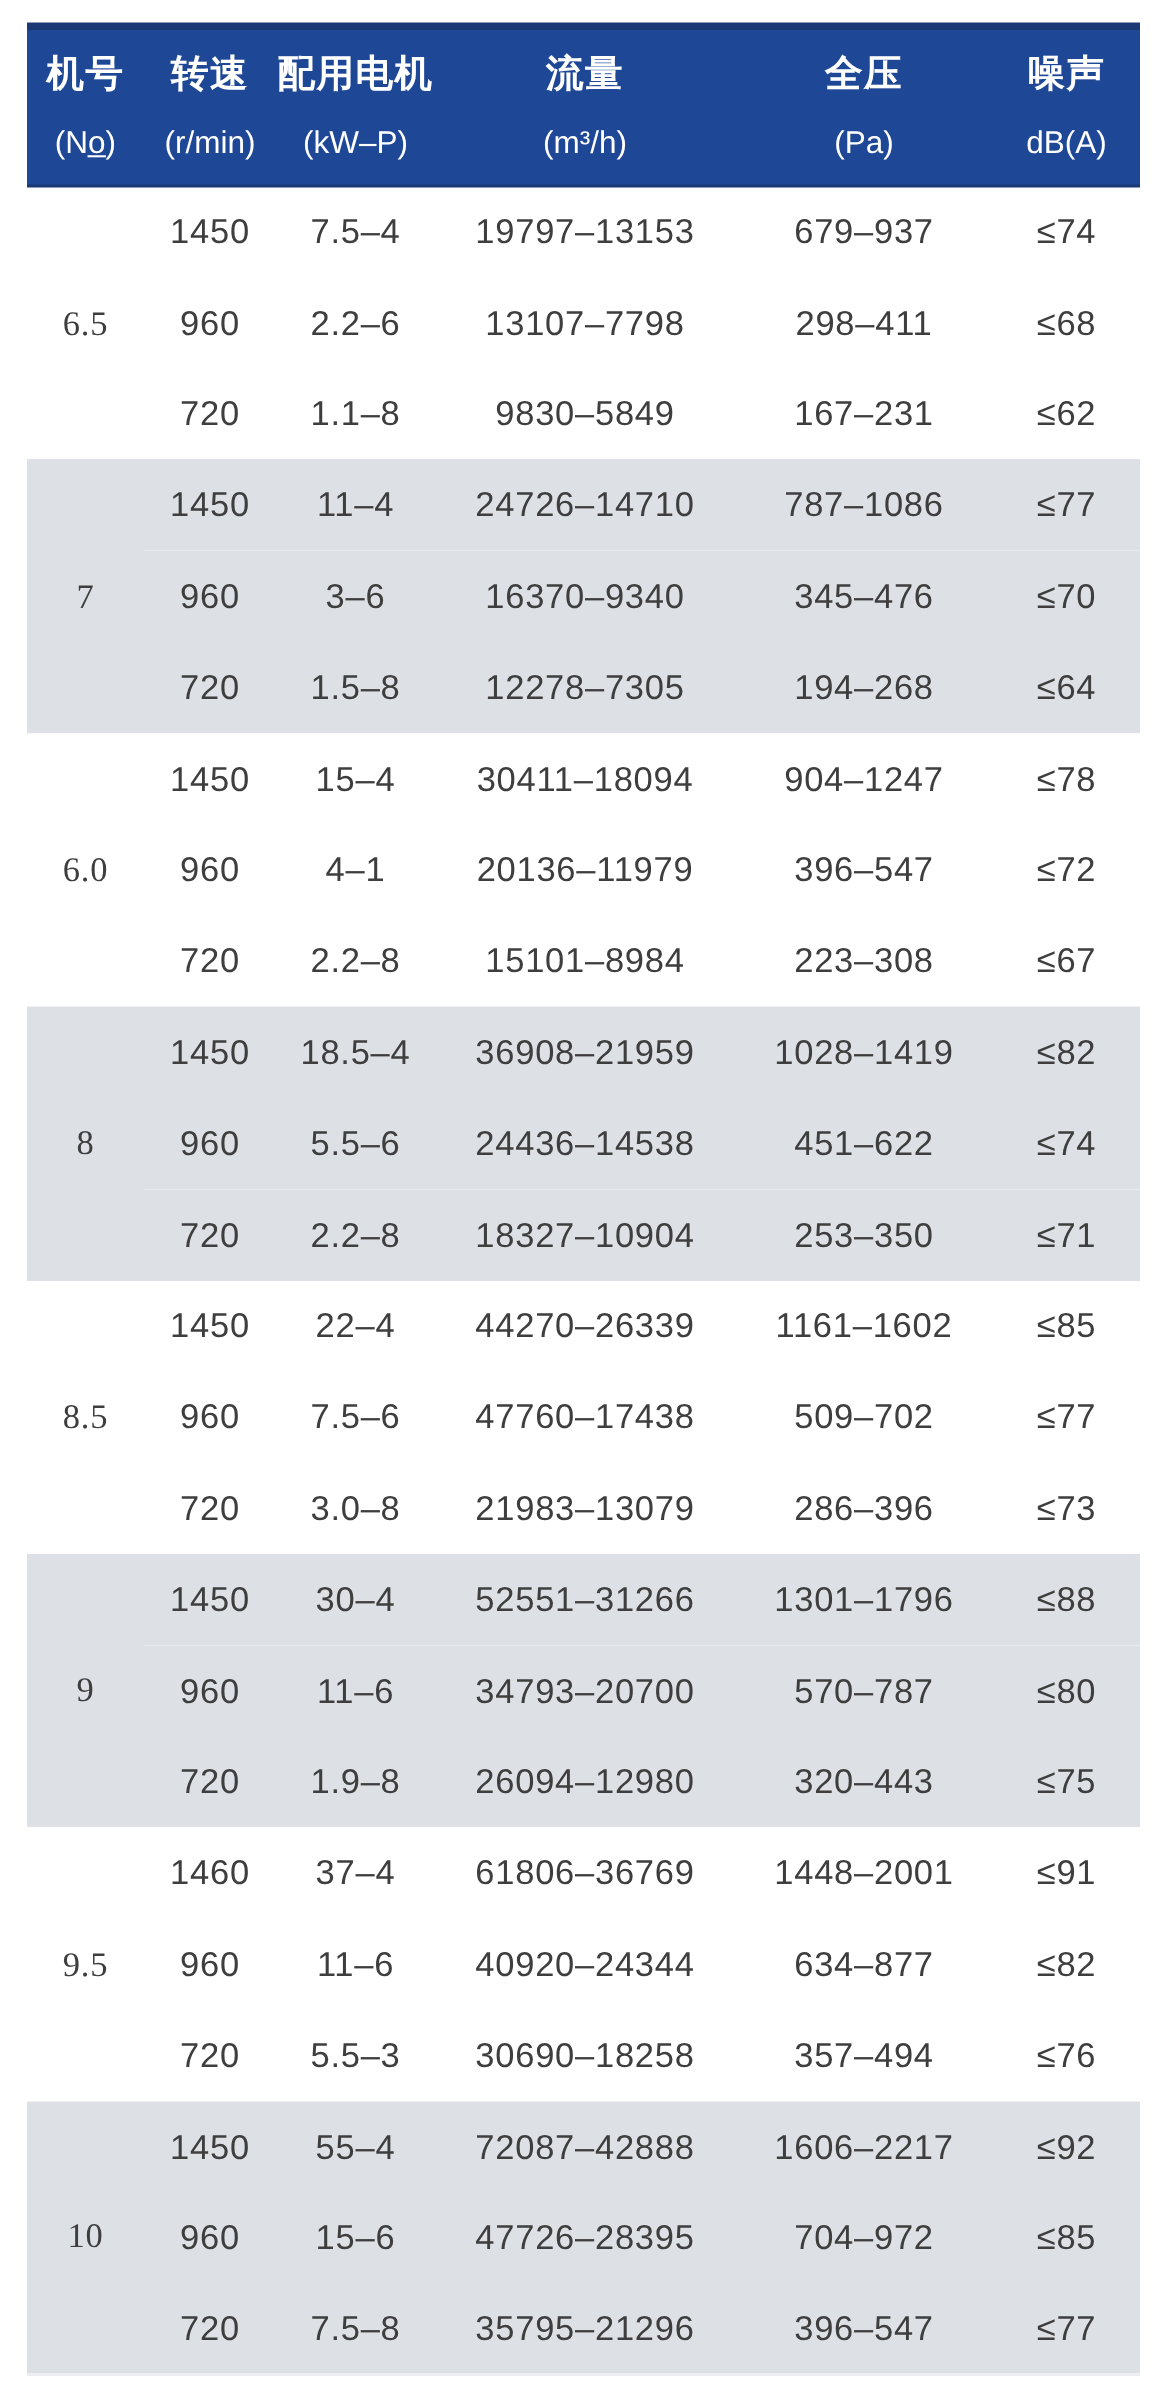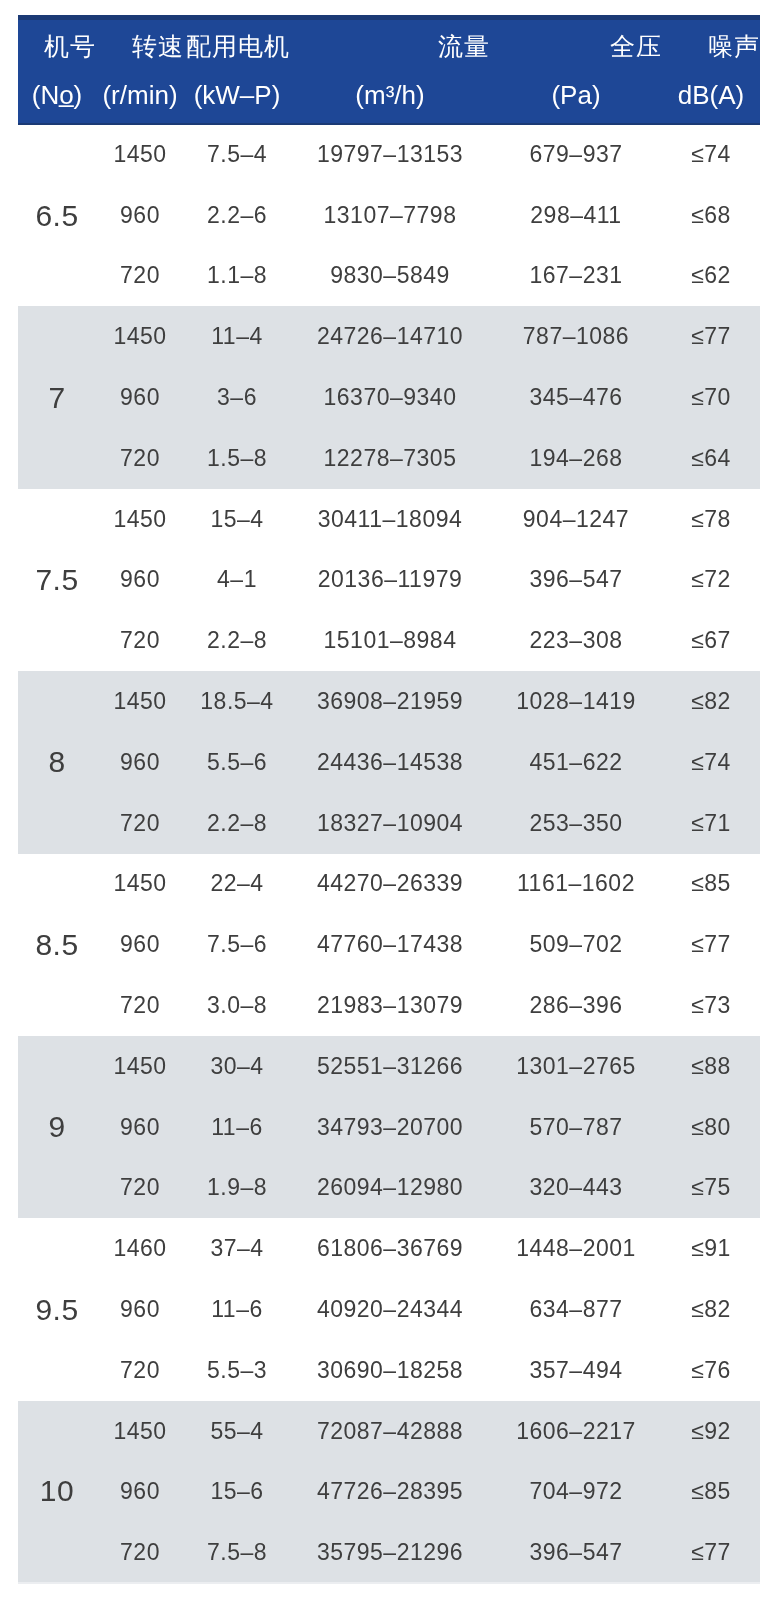--- a/index.html
+++ b/index.html
@@ -28,45 +28,44 @@
     height: 103px;
     padding: 0;
     vertical-align: middle;
     text-align: center;
     border-top: 5px solid #1b3a75;
     border-bottom: 2px solid #1b3a75;
     font-weight: normal;
   }
   .h1 {
     font-size: 25px;
-    font-weight: normal;
+    font-weight: bold;
     letter-spacing: 1px;
     line-height: 1.1;
-    text-align: right;
   }
   .h2 {
-    font-size: 26px;
+    font-size: 21px;
     font-weight: normal;
     margin-top: 21px;
     line-height: 1.1;
   }
   tbody tr {
     height: 60.8px;
   }
   tbody td {
     text-align: center;
     vertical-align: middle;
     font-size: 23px;
     color: #3e3e3e;
     padding: 0;
     letter-spacing: 0.5px;
   }
   tr.band-white td { background: #ffffff; }
   tr.band-gray td  { background: #dde1e5; }
-  td.no-cell { font-size: 30px; }
+  td.no-cell { font-size: 23px; font-family: Liberation Serif, serif; }
 </style>
 </head>
 <body>
 
 <div class="page">
   <table class="spec-table">
     <colgroup>
       <col style="width:78px">
         <col style="width:88px">
         <col style="width:106px">
@@ -144,21 +143,21 @@
       </tr>
       <tr class="band-gray">
         <td>720</td>
         <td>1.5–8</td>
         <td>12278–7305</td>
         <td>194–268</td>
         <td>≤64</td>
       </tr>
 
       <tr class="band-white">
-        <td class="no-cell" rowspan="3">7.5</td>
+        <td class="no-cell" rowspan="3">6.0</td>
         <td>1450</td>
         <td>15–4</td>
         <td>30411–18094</td>
         <td>904–1247</td>
         <td>≤78</td>
       </tr>
       <tr class="band-white">
         <td>960</td>
         <td>4–1</td>
         <td>20136–11979</td>
@@ -217,21 +216,21 @@
         <td>21983–13079</td>
         <td>286–396</td>
         <td>≤73</td>
       </tr>
 
       <tr class="band-gray">
         <td class="no-cell" rowspan="3">9</td>
         <td>1450</td>
         <td>30–4</td>
         <td>52551–31266</td>
-        <td>1301–2765</td>
+        <td>1301–1796</td>
         <td>≤88</td>
       </tr>
       <tr class="band-gray">
         <td>960</td>
         <td>11–6</td>
         <td>34793–20700</td>
         <td>570–787</td>
         <td>≤80</td>
       </tr>
       <tr class="band-gray">

